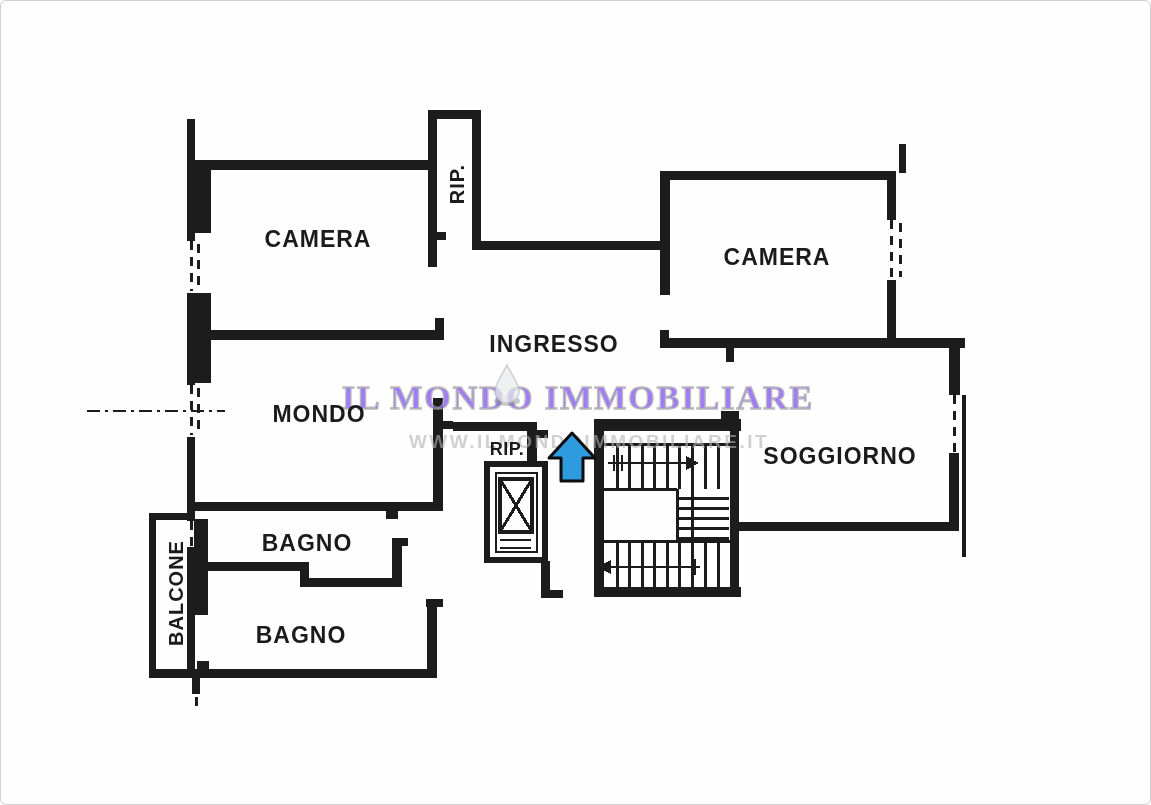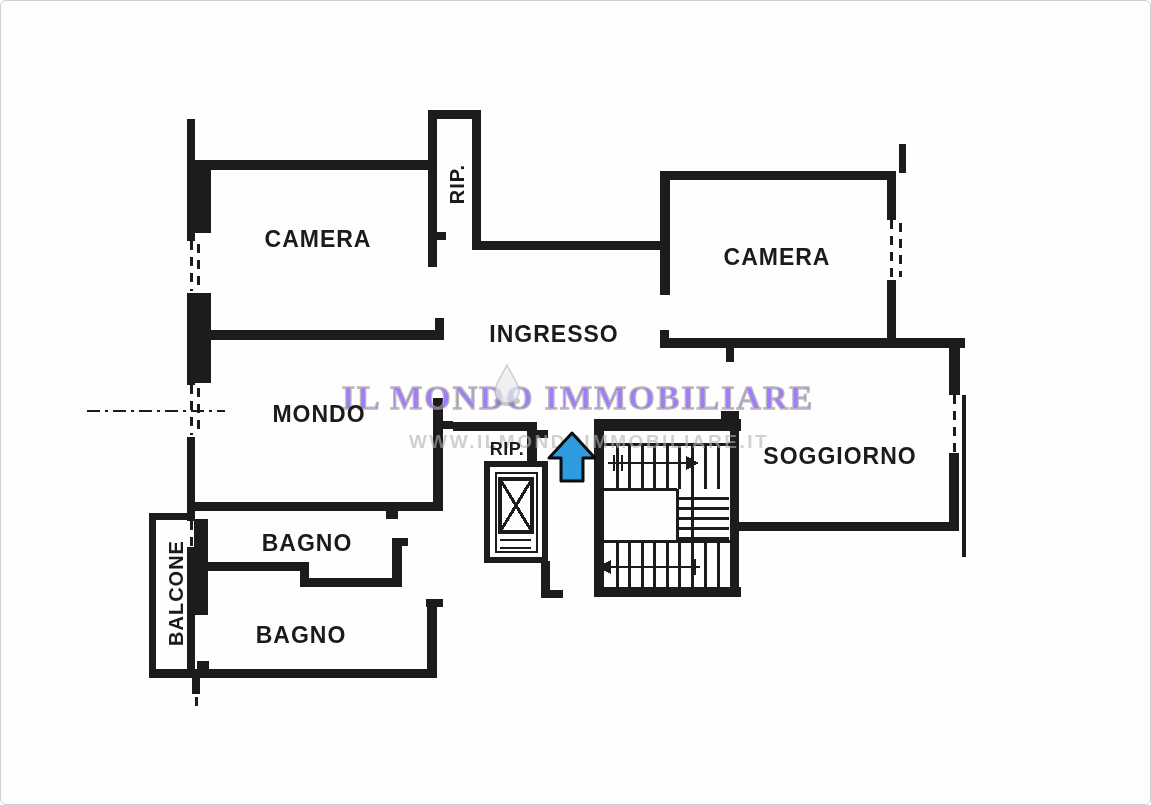--- a/index.html
+++ b/index.html
@@ -181,21 +181,21 @@
     <ellipse cx="17" cy="38" rx="13" ry="5" fill="#7c8287" opacity="0.55"></ellipse>
     <path d="M17,2 C11,14 5,21 5,28 a12,12 0 0 0 24,0 C29,21 23,14 17,2 Z" fill="#e8eaec" stroke="#b9bdc2" stroke-width="1.5" opacity="0.9"></path>
   </svg>
 
   <svg class="layer arrow-layer" width="1149" height="803" viewBox="0 0 1149 803">
     <polygon points="571,432 594,457 582,457 582,480 560,480 560,457 548,457" stroke="#0d0d0d" stroke-width="3" stroke-linejoin="round" fill="#2D9BDD"></polygon>
   </svg>
 
   <div class="room-label" style="left:317px;top:238px">CAMERA</div>
   <div class="room-label" style="left:776px;top:256px">CAMERA</div>
-  <div class="room-label" style="left:553px;top:333px">INGRESSO</div>
+  <div class="room-label" style="left:553px;top:343px">INGRESSO</div>
   <div class="room-label" style="left:318px;top:413px">MONDO</div>
   <div class="room-label" style="left:839px;top:455px">SOGGIORNO</div>
   <div class="room-label rot sz20" style="left:456px;top:183px">RIP.</div>
   <div class="room-label sz18" style="left:506px;top:448px">RIP.</div>
   <div class="room-label" style="left:306px;top:542px">BAGNO</div>
   <div class="room-label" style="left:300px;top:634px">BAGNO</div>
   <div class="room-label rot sz20" style="left:175px;top:592px">BALCONE</div>
 
 </div>
 

